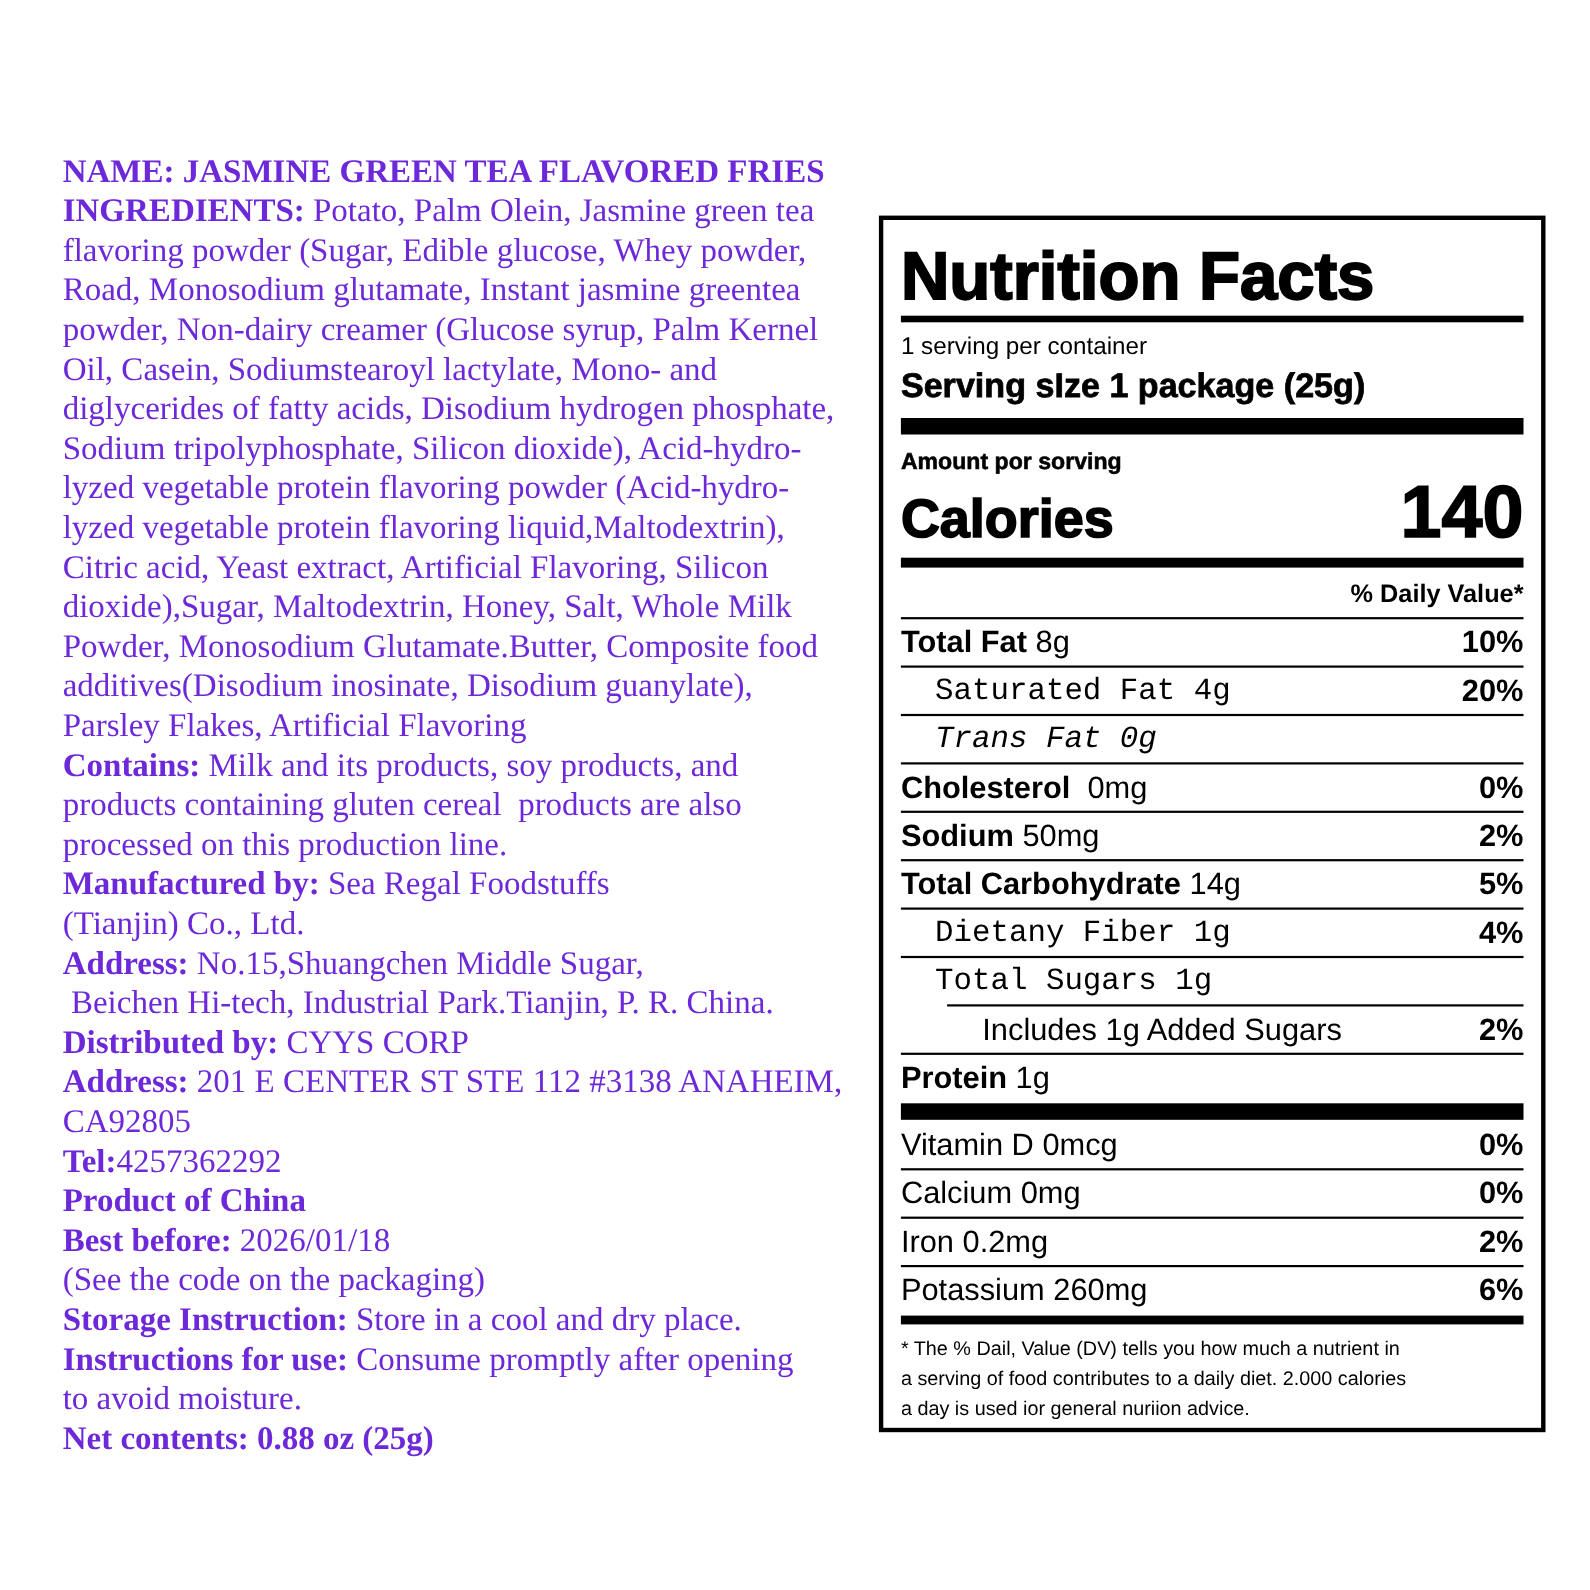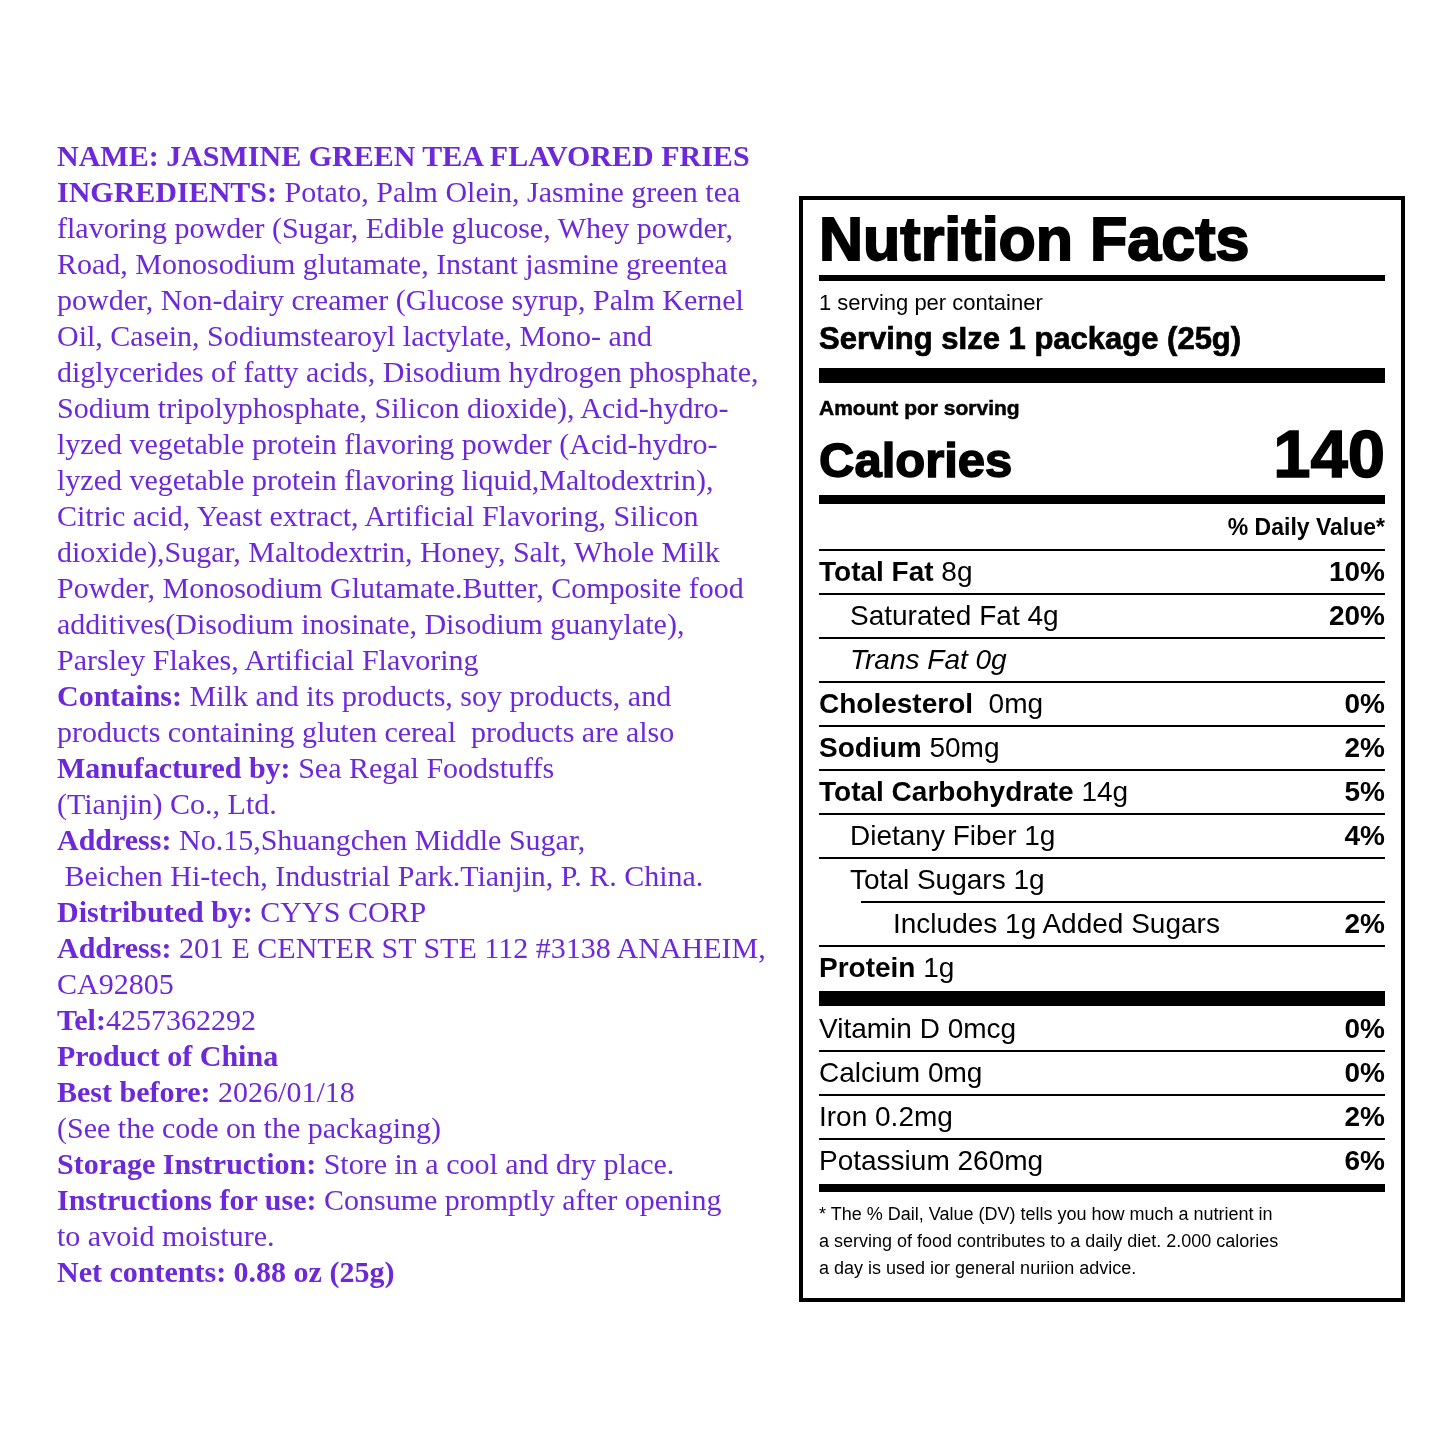--- a/index.html
+++ b/index.html
@@ -36,20 +36,21 @@
     font-family: "Liberation Sans", sans-serif;
     padding: 8px 16px 10px 16px;
   }
   .nf-title {
     font-size: 61px;
     font-weight: bold;
     letter-spacing: 0px;
     line-height: 1.02;
     -webkit-text-stroke: 1.8px #000;
     white-space: nowrap;
+    margin-top: 12px;
   }
   .nf-rule-title { height: 6px; background: #000; margin-top: 5px; }
   .nf-servings { font-size: 22px; margin-top: 9px; }
   .nf-serving-size {
     font-size: 31px; font-weight: bold; margin-top: 5px;
     -webkit-text-stroke: 0.7px #000;
   }
   .nf-bar-thick { height: 15px; background: #000; margin-top: 11px; }
   .nf-amount {
     font-size: 21px; font-weight: bold; margin-top: 13px;
@@ -72,21 +73,21 @@
     text-align: right; font-weight: bold; font-size: 23px;
     margin: 10px 0 8px 0;
   }
   .nf-rows { }
   .nf-row {
     display: flex; justify-content: space-between; align-items: center;
     height: 42px; font-size: 28px;
   }
   .nf-row-text { white-space: pre-wrap; }
   .ind0 { padding-left: 0; text-align: right; }
-  .ind1 { padding-left: 31px; }
+  .ind1 { padding-left: 31px; font-family: Liberation Mono, monospace; }
   .ind2 { padding-left: 74px; }
   .nf-dv-val { font-weight: bold; white-space: pre; }
   .nf-hr { height: 2px; background: #000; }
   .nf-hr.indented { margin-left: 42px; }
   .nf-hr.thick { height: 15px; margin: 2px 0; }
   .nf-hr.med { height: 8px; margin-top: 2px; }
   .nf-footnote {
     font-size: 18px; line-height: 27px; margin-top: 9px;
     white-space: pre-wrap;
   }
@@ -107,20 +108,21 @@
       <div class="left-line"><span class="">Sodium tripolyphosphate, Silicon dioxide), Acid-hydro-</span></div>
       <div class="left-line"><span class="">lyzed vegetable protein flavoring powder (Acid-hydro-</span></div>
       <div class="left-line"><span class="">lyzed vegetable protein flavoring liquid,Maltodextrin),</span></div>
       <div class="left-line"><span class="">Citric acid, Yeast extract, Artificial Flavoring, Silicon</span></div>
       <div class="left-line"><span class="">dioxide),Sugar, Maltodextrin, Honey, Salt, Whole Milk</span></div>
       <div class="left-line"><span class="">Powder, Monosodium Glutamate.Butter, Composite food</span></div>
       <div class="left-line"><span class="">additives(Disodium inosinate, Disodium guanylate),</span></div>
       <div class="left-line"><span class="">Parsley Flakes, Artificial Flavoring</span></div>
       <div class="left-line"><span class="b ">Contains: </span><span class="">Milk and its products, soy products, and</span></div>
       <div class="left-line"><span class="">products containing gluten cereal  products are also</span></div>
+      <div class="left-line"><span class="">processed on this production line.</span></div>
       <div class="left-line"><span class="b ">Manufactured by: </span><span class="">Sea Regal Foodstuffs</span></div>
       <div class="left-line"><span class="">(Tianjin) Co., Ltd.</span></div>
       <div class="left-line"><span class="b ">Address: </span><span class="">No.15,Shuangchen Middle Sugar,</span></div>
       <div class="left-line"><span class=""> Beichen Hi-tech, Industrial Park.Tianjin, P. R. China.</span></div>
       <div class="left-line"><span class="b ">Distributed by: </span><span class="">CYYS CORP</span></div>
       <div class="left-line"><span class="b ">Address: </span><span class="">201 E CENTER ST STE 112 #3138 ANAHEIM,</span></div>
       <div class="left-line"><span class="">CA92805</span></div>
       <div class="left-line"><span class="b ">Tel:</span><span class="">4257362292</span></div>
       <div class="left-line"><span class="b ">Product of China</span></div>
       <div class="left-line"><span class="b ">Best before: </span><span class="">2026/01/18</span></div>

